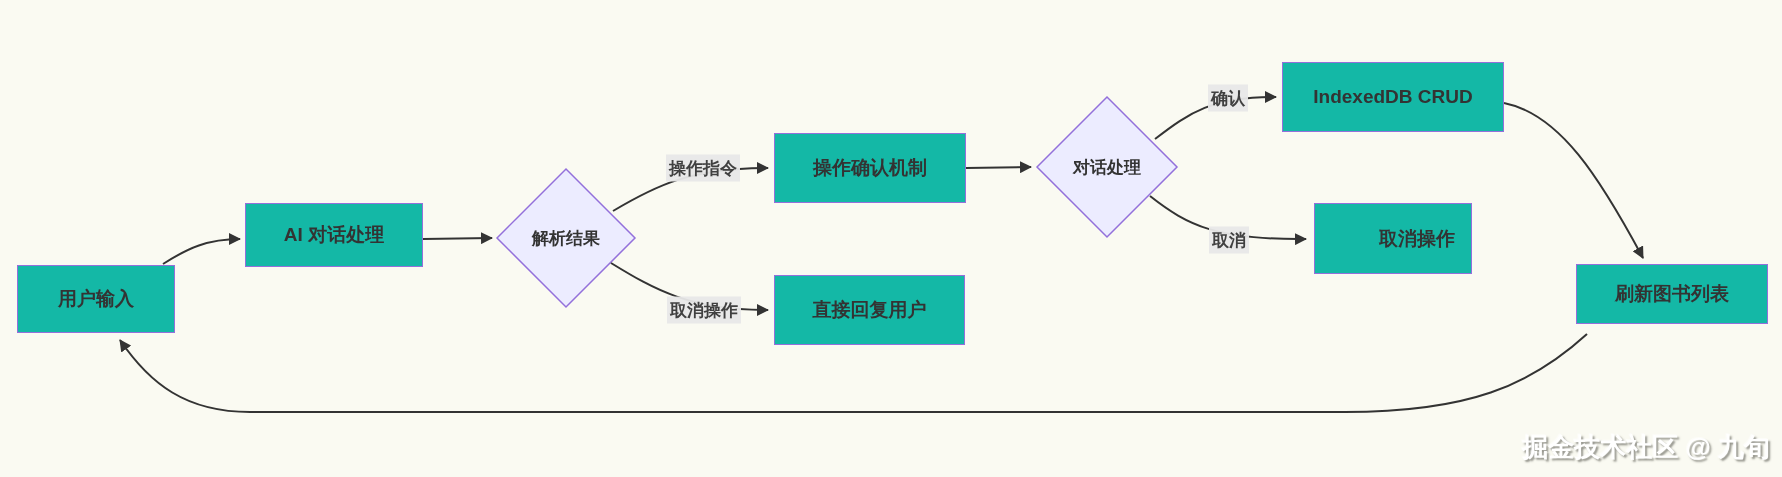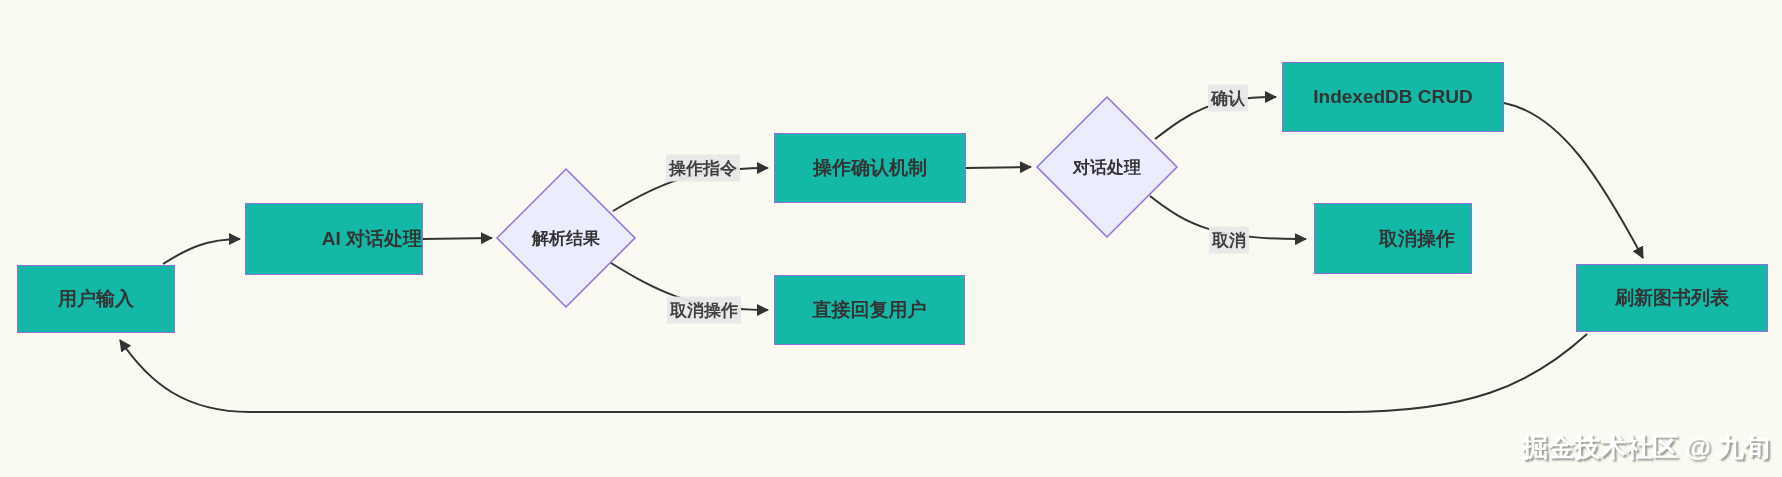--- a/index.html
+++ b/index.html
@@ -59,26 +59,26 @@
     bottom: 12px;
     font-size: 26px;
     font-weight: bold;
     color: #ffffff;
     text-shadow: 2px 2px 2px rgba(70, 70, 60, 0.55), -1px -1px 1px rgba(255,255,255,0.6);
     white-space: nowrap;
   }
 
   
   #n-user-input   { left: 17px;   top: 265px; width: 158px; height: 68px; }
-  #n-ai-process   { left: 245px;  top: 203px; width: 178px; height: 72px; justify-content: flex-end; }
+  #n-ai-process   { left: 245px;  top: 203px; width: 178px; height: 64px; }
   #n-op-confirm   { left: 774px;  top: 133px; width: 192px; height: 70px; justify-content: center; }
   #n-direct-reply { left: 774px;  top: 275px; width: 191px; height: 70px; }
   #n-indexeddb    { left: 1282px; top: 62px;  width: 222px; height: 70px; }
   #n-cancel-op    { left: 1314px; top: 203px; width: 158px; height: 71px; padding-left: 48px; }
-  #n-refresh-list { left: 1576px; top: 264px; width: 192px; height: 68px; }
+  #n-refresh-list { left: 1576px; top: 264px; width: 192px; height: 60px; }
 
   #dl-parse-result { left: 566px;  top: 238px; }
   #dl-user-confirm { left: 1107px; top: 167px; }
 
   #el-op-instruction { left: 703px;  top: 168px; }
   #el-normal-chat    { left: 704px;  top: 310px; }
   #el-confirm        { left: 1228px; top: 98px;  }
   #el-cancel         { left: 1229px; top: 240px; }
 </style>
 </head>

